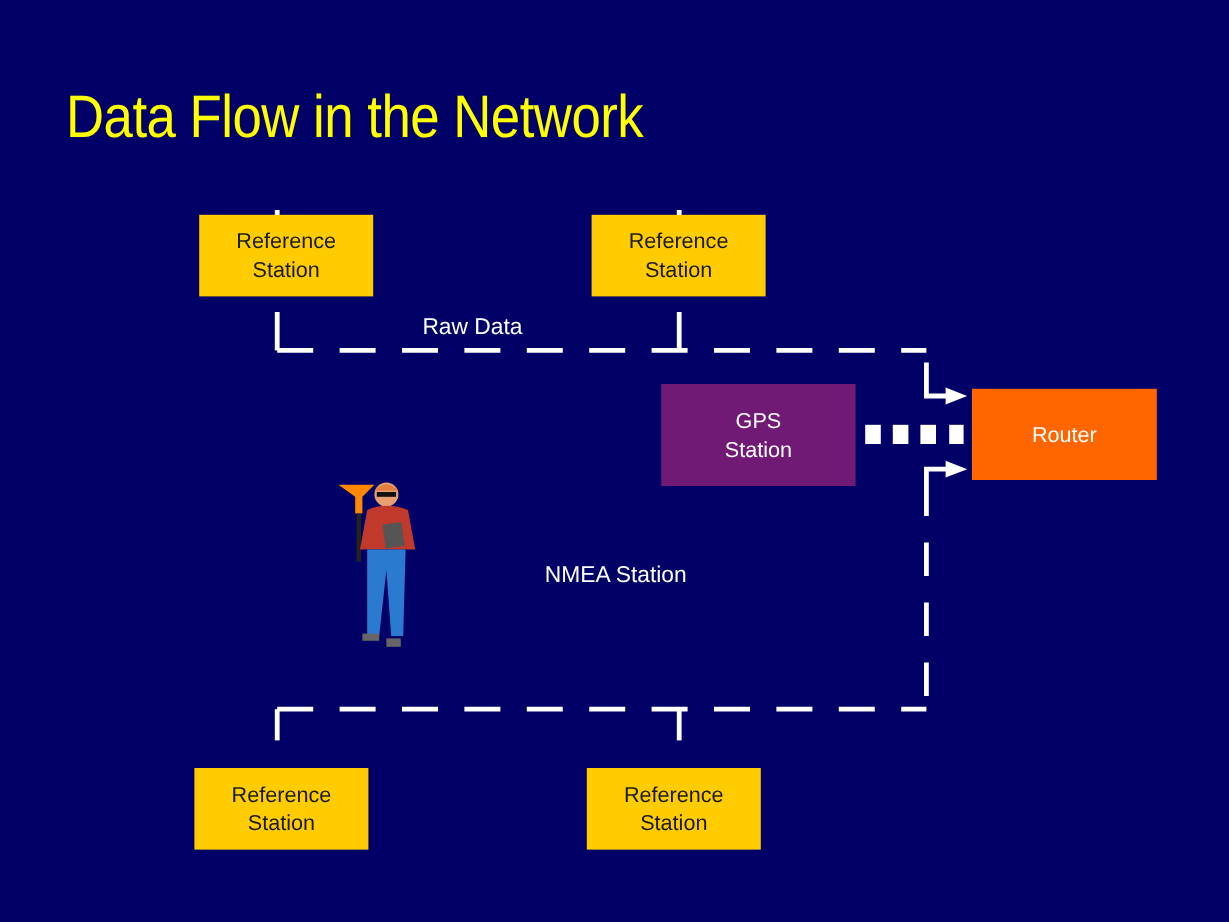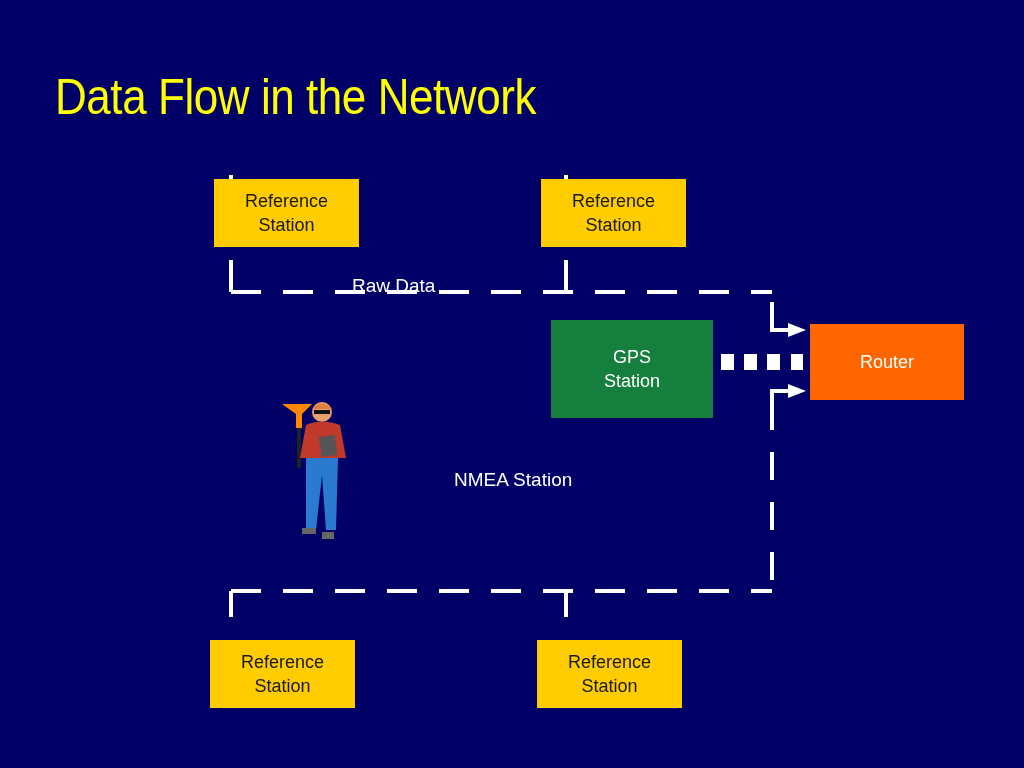--- a/index.html
+++ b/index.html
@@ -1,20 +1,20 @@
 <!DOCTYPE html>
 <html><head>
 <meta charset="utf-8">
 <style>
   html, body { margin: 0; padding: 0; }
   body { width: 1024px; height: 768px; background: #000066; position: relative; overflow: hidden; font-family: "Liberation Sans", sans-serif; }
   .title { position: absolute; left: 55px; top: 68px; font-size: 50px; color: #ffff00; transform: scaleX(0.88); transform-origin: left top; letter-spacing: -0.5px; white-space: nowrap; }
   .box { position: absolute; display: flex; align-items: center; justify-content: center; text-align: center; font-size: 18px; line-height: 24px; box-sizing: border-box; }
-  .ref { background: #ffcc00; color: #1a1a1a; width: 145px; height: 68px; margin-left: 48px; }
-  .gps { background: #15803d; color: #ffffff; left: 551px; top: 320px; width: 162px; height: 98px; }
+  .ref { background: #ffcc00; color: #1a1a1a; width: 145px; height: 68px; }
+  .gps { background: #701a75; color: #ffffff; left: 551px; top: 320px; width: 162px; height: 85px; }
   .router { background: #ff6600; color: #ffffff; left: 810px; top: 324px; width: 154px; height: 76px; }
   .label { position: absolute; color: #ffffff; font-size: 19px; white-space: nowrap; }
   svg.lines { position: absolute; left: 0; top: 0; }
 </style>
 </head>
 <body>
 
 <div class="title">Data Flow in the Network</div>
 
 <svg class="lines" width="1024" height="768">
@@ -87,14 +87,14 @@
 <div class="box gps">
   <div>
       <div>GPS</div>
       <div>Station</div>
     </div>
 </div>
 <div class="box router">
   <div>Router</div>
 </div>
 
-<div class="label" style="left:352px; top:275px;text-align:center;">Raw Data</div>
+<div class="label" style="left:352px; top:262px;text-align:center;">Raw Data</div>
 <div class="label" style="left:454px; top:469px;">NMEA Station</div>
 
 </body></html>

